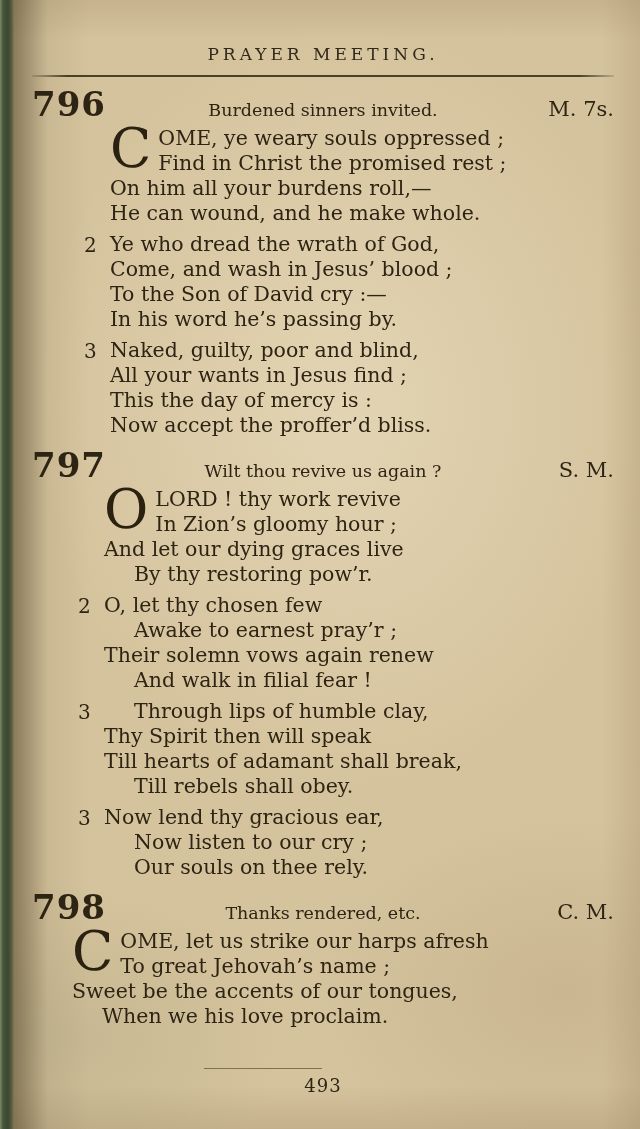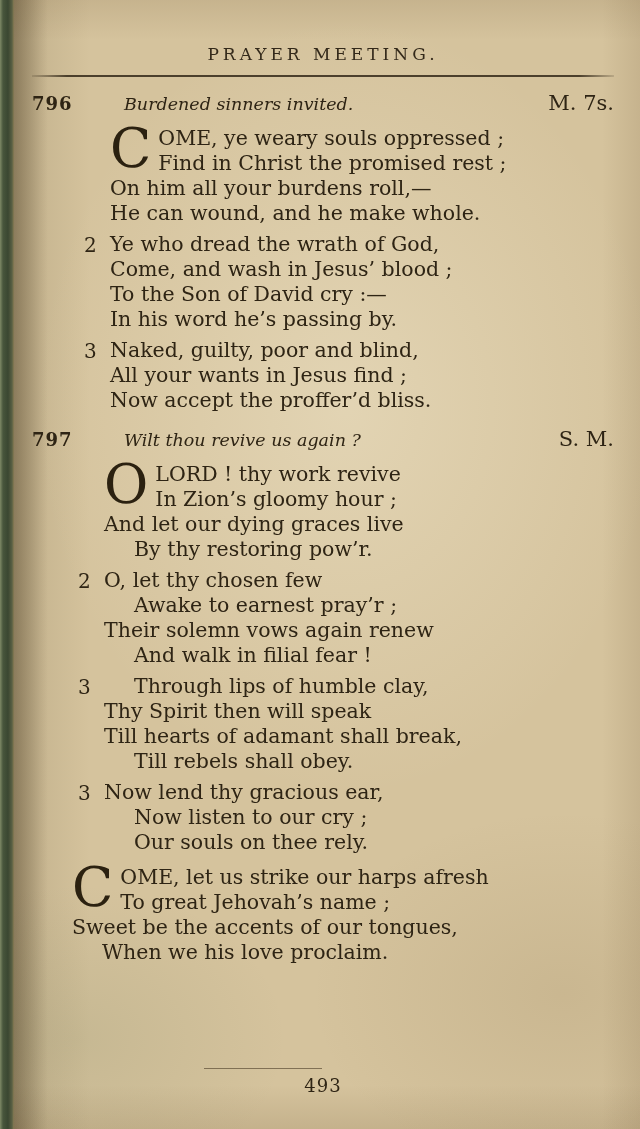--- a/index.html
+++ b/index.html
@@ -43,22 +43,22 @@
     color: #33291a;
   }
   .header-rule {
     height: 2px;
     margin-top: 11px;
     background: linear-gradient(to right, rgba(51,40,24,0.15), rgba(51,40,24,0.85) 6%, rgba(51,40,24,0.85) 94%, rgba(51,40,24,0.15));
   }
 
   .hymn { margin-top: 10px; }
   .hymn-head { display: flex; align-items: baseline; margin-bottom: 5px; }
-  .hymn-number { width: 92px; font-weight: 700; font-size: 18px; line-height: 34px; letter-spacing: 1px; }
-  .hymn-title  { flex: 1; text-align: left; font-style: italic; font-size: 17.5px; }
+  .hymn-number { width: 92px; font-weight: 700; font-size: 34px; line-height: 34px; letter-spacing: 1px; }
+  .hymn-title  { flex: 1; text-align: center; font-size: 17.5px; }
   .hymn-meter  { width: 92px; text-align: right; font-size: 21px; }
 
   .verses { padding-left: 78px; }
   .hymn:nth-of-type(2) .verses { padding-left: 72px; }
   .hymn:nth-of-type(3) .verses { padding-left: 40px; }
 
   .verse { position: relative; margin: 0 0 6px 0; }
   .verse::after { content: ""; display: block; clear: both; }
   .verse-num { position: absolute; left: -26px; top: 1px; font-size: 20px; }
 
@@ -114,20 +114,21 @@
   <span class="vline indent-0">Ye who dread the wrath of God,</span>
             <span class="vline indent-0">Come, and wash in Jesus’ blood ;</span>
             <span class="vline indent-0">To the Son of David cry :—</span>
             <span class="vline indent-0">In his word he’s passing by.</span>
           </div>
 
   <div class="verse">
     <span class="verse-num">3</span>
   <span class="vline indent-0">Naked, guilty, poor and blind,</span>
             <span class="vline indent-0">All your wants in Jesus find ;</span>
+            <span class="vline indent-0">This the day of mercy is :</span>
             <span class="vline indent-0">Now accept the proffer’d bliss.</span>
           </div>
 </div>
   </section>
 
   <section class="hymn">
     <div class="hymn-head">
       <span class="hymn-number">797</span>
       <span class="hymn-title">Wilt thou revive us again ?</span>
       <span class="hymn-meter">S. M.</span>
@@ -161,20 +162,25 @@
   <div class="verse">
     <span class="verse-num">3</span>
   <span class="vline indent-0">Now lend thy gracious ear,</span>
             <span class="vline indent-1">Now listen to our cry ;</span>
             <span class="vline indent-1">Our souls on thee rely.</span>
           </div>
 </div>
   </section>
 
   <section class="hymn">
+    <div class="hymn-head">
+      <span class="hymn-number">798</span>
+      <span class="hymn-title">Thanks rendered, etc.</span>
+      <span class="hymn-meter">C. M.</span>
+    </div>
     <div class="verses">
   <div class="verse">
     <span class="verse-num"></span>
   <span class="dropcap">C</span>
             <span class="vline indent-0">OME, let us strike our harps afresh</span>
             <span class="vline indent-1">To great Jehovah’s name ;</span>
             <span class="vline indent-0">Sweet be the accents of our tongues,</span>
             <span class="vline indent-1">When we his love proclaim.</span>
           </div>
 </div>

